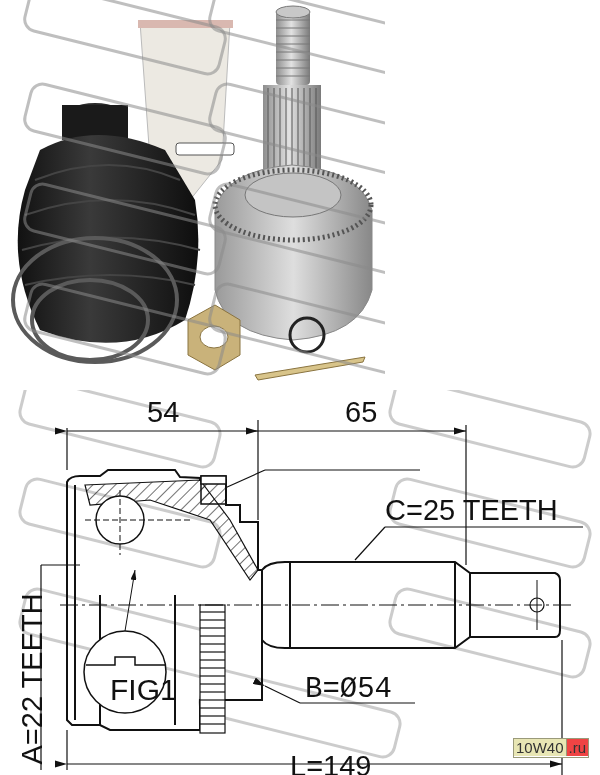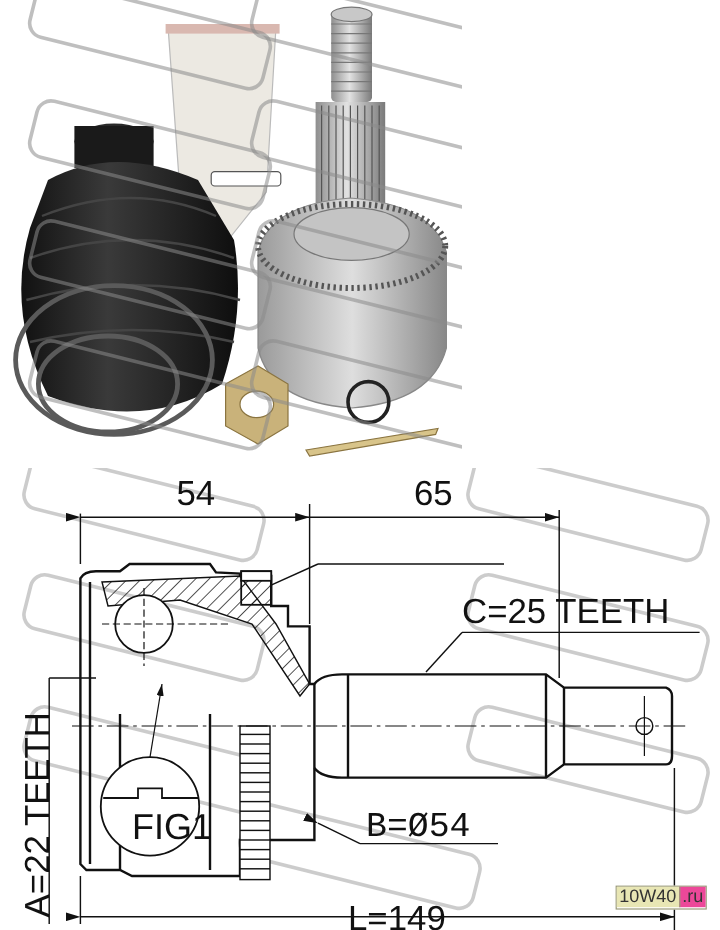--- a/index.html
+++ b/index.html
@@ -4,21 +4,21 @@
 <style>
   html, body { margin:0; padding:0; background:#ffffff; }
   body { width:600px; height:775px; position:relative; overflow:hidden;
          font-family:"Liberation Sans", sans-serif; color:#111; }
   .photo { position:absolute; left:0; top:0; width:385px; height:395px; background:#fff; overflow:hidden; }
   .drawing { position:absolute; left:0; top:390px; width:572px; height:385px; }
   .dim { position:absolute; font-size:29px; line-height:1; color:#111; white-space:nowrap; }
   .badge { position:absolute; left:513px; top:738px; height:18px; display:flex; align-items:flex-start;
            font-size:15px; border:1px solid #9a9a7a; background:#fff; }
   .badge .b1 { background:#e8e6b4; color:#333; padding:0 2px; display:flex; align-items:center; }
-  .badge .b2 { background:#ec4899; color:#333; padding:0 2px; display:flex; align-items:center; border-left:1px solid #9a9a7a; }
+  .badge .b2 { background:#ef4444; color:#333; padding:0 2px; display:flex; align-items:center; border-left:1px solid #9a9a7a; }
   .wm { position:absolute; pointer-events:none; }
 </style>
 </head>
 <body>
 
 <div class="photo">
   <svg width="385" height="395" viewBox="0 0 385 395">
     <defs>
       <linearGradient id="metal" x1="0" x2="1">
         <stop offset="0" stop-color="#8e8e8e"></stop>

